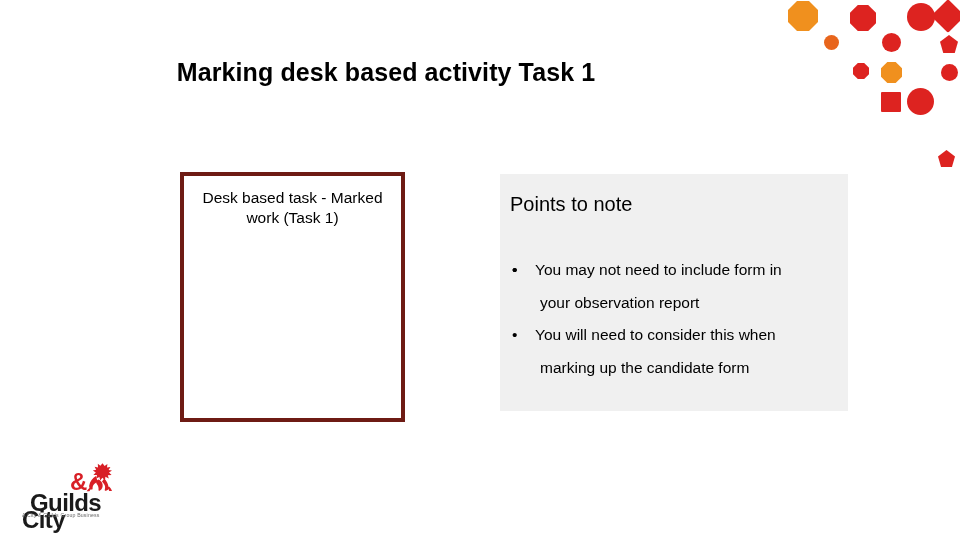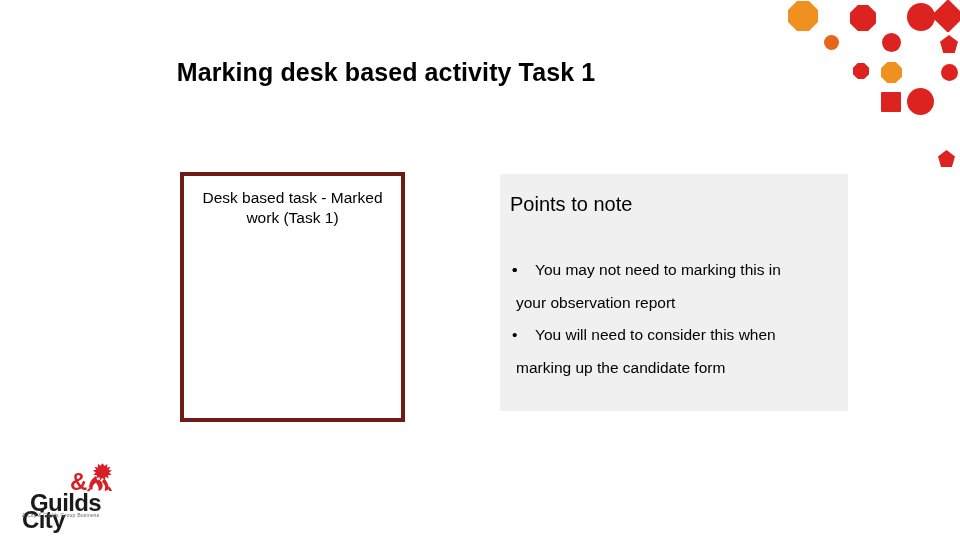--- a/index.html
+++ b/index.html
@@ -125,21 +125,21 @@
   .bullet-mark {
     position: absolute;
     left: 12px;
     top: 0;
     font-size: 15.5px;
     line-height: 32.5px;
     color: #000000;
   }
   .bullet-cont {
     display: block;
-    padding-left: 16px;
+    padding-left: 40px;
     padding-right: 6px;
     font-size: 15.5px;
     line-height: 32.5px;
     color: #000000;
   }
 
   
   #logo {
     position: absolute;
     left: 22px;
@@ -216,21 +216,21 @@
   <div id="slide-title">Marking desk based activity Task 1</div>
 
   <div id="task-box">
     <div id="task-box-label">Desk based task - Marked work (Task 1)</div>
   </div>
 
   <div id="notes-panel">
     <div id="notes-heading">Points to note</div>
     <div id="notes-list">
         <div class="bullet-row"><span class="bullet-mark">•</span></div>
-        <div class="bullet-row"><span class="bullet-mark">•</span><span>You may not need to marking this in</span></div>
+        <div class="bullet-row"><span class="bullet-mark">•</span><span>You may not need to include form in</span></div>
         <div class="bullet-cont">your observation report</div>
         <div class="bullet-row"><span class="bullet-mark">•</span><span>You will need to consider this when</span></div>
         <div class="bullet-cont">marking up the candidate form</div>
       </div>
   </div>
 
   <div id="logo">
     <svg id="logo-lion" viewBox="0 0 32 30">
       <g fill="#d81f26">
         <path d="M20.5 1.2 L22.6 4.0 L25.4 2.0 L25.0 5.6 L28.4 5.0 L26.6 8.0 L30.0 8.6

